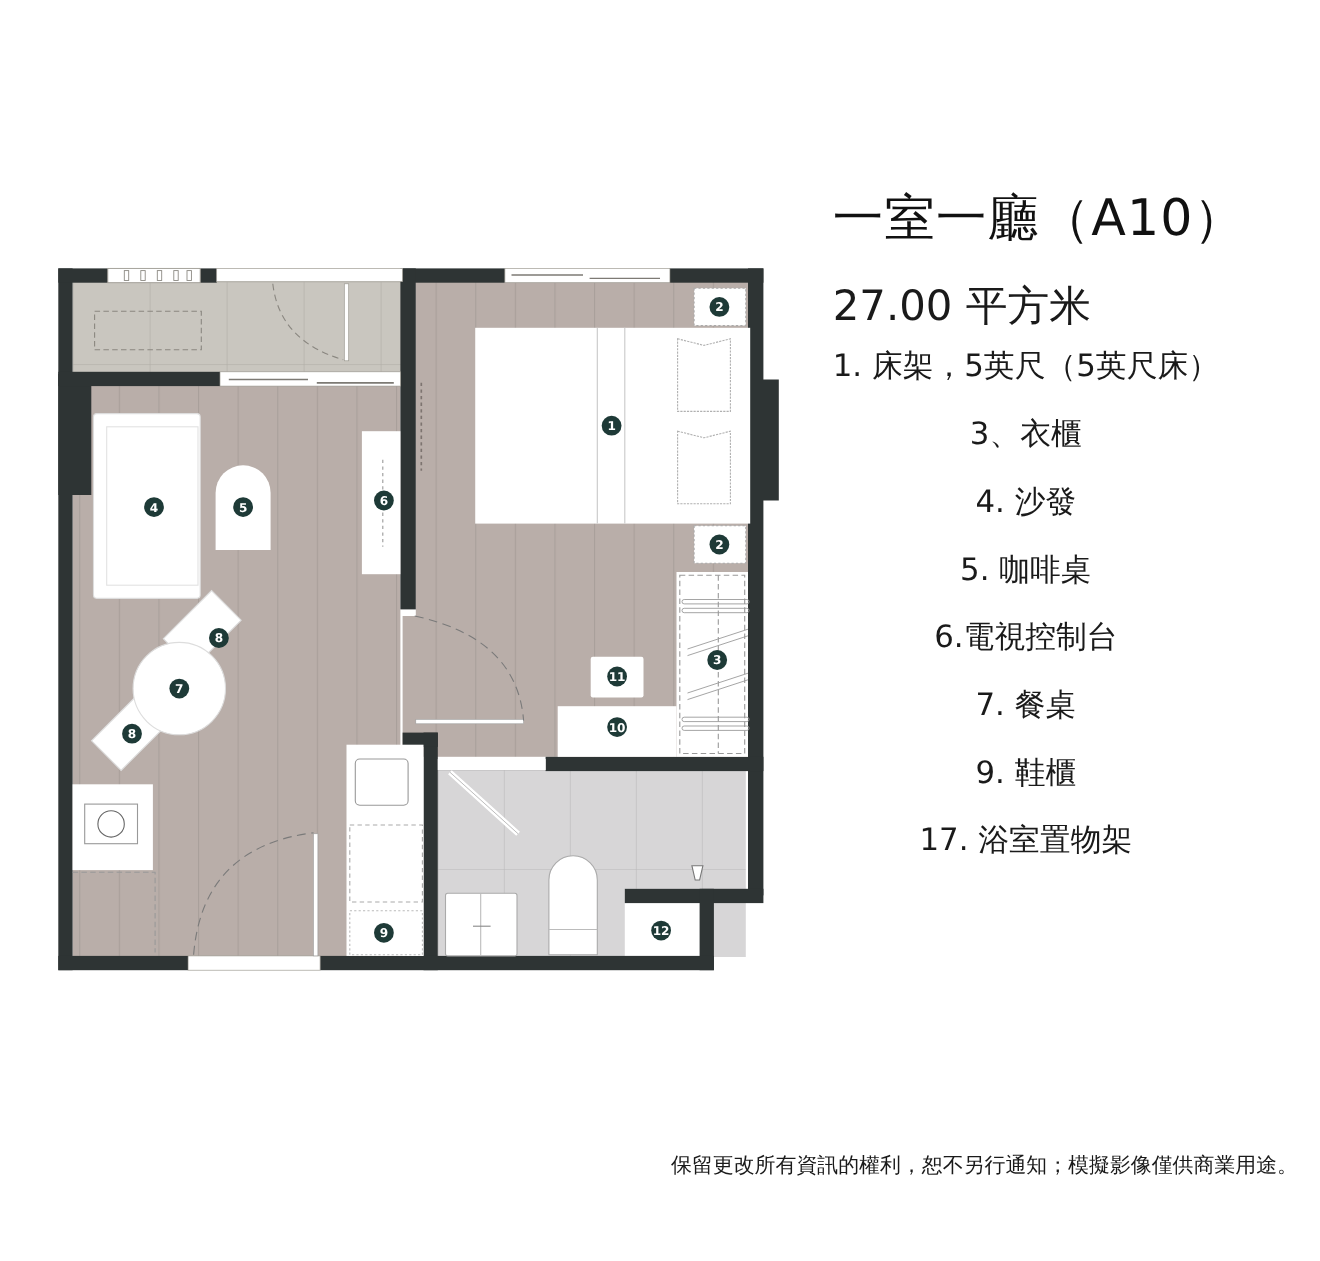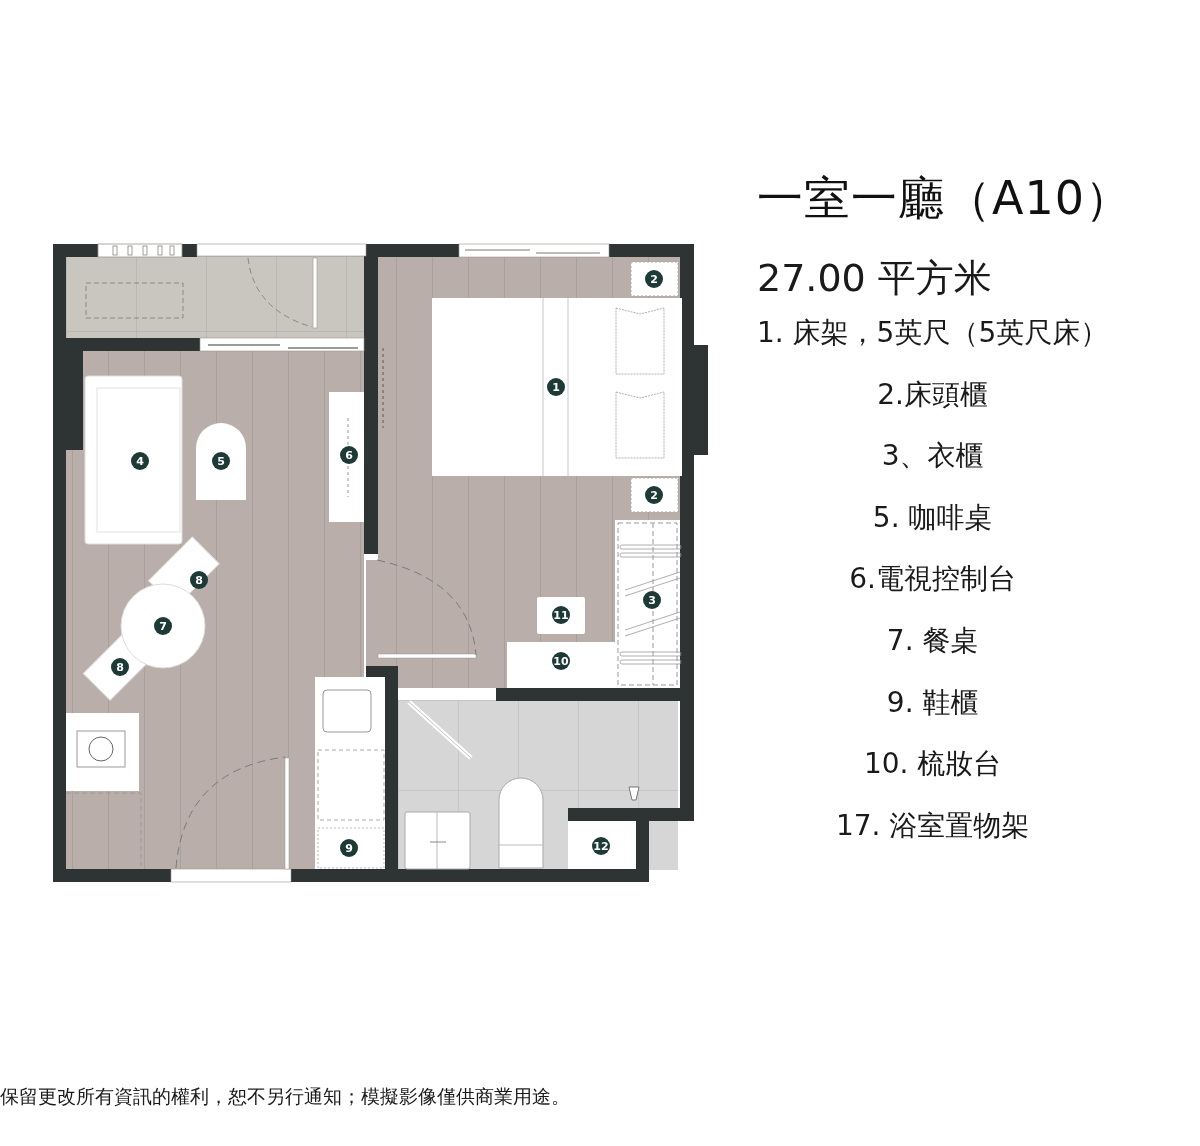--- a/index.html
+++ b/index.html
@@ -4,21 +4,21 @@
 <style>
   html, body { margin:0; padding:0; background:#ffffff; }
   body { width:1200px; height:1146px; position:relative; overflow:hidden;
          font-family:"DejaVu Sans", "Liberation Sans", sans-serif; color:#1b1b1b; }
   #plan { position:absolute; left:0; top:0; width:1200px; height:1146px; }
   .badge-text { font-family:"DejaVu Sans", sans-serif; font-size:11px; fill:#ffffff; font-weight:bold; }
   .title { position:absolute; left:757px; top:168px; font-size:46px; letter-spacing:1px; white-space:nowrap; color:#111; }
   .area { position:absolute; left:757px; top:253px; font-size:38px; white-space:nowrap; color:#1a1a1a; }
   .items { position:absolute; left:757px; top:314px; margin:0; padding:0; list-style:none;text-align:center; }
   .items li { font-size:28px; height:61.6px; line-height:38px; white-space:nowrap; color:#1a1a1a; }
-  .footer { position:absolute; left:0; width:1180px; top:1084px; text-align:left; font-size:19px; color:#1a1a1a; white-space:nowrap; }
+  .footer { position:absolute; left:0; width:1180px; top:1046px; text-align:right; font-size:19px; color:#1a1a1a; white-space:nowrap; }
 </style>
 </head>
 <body>
 
 <svg id="plan" viewBox="0 0 1200 1146" xmlns="http://www.w3.org/2000/svg">
   <defs>
     <pattern id="wood" width="36" height="10" patternUnits="userSpaceOnUse">
       <rect width="36" height="10" fill="#b9aea9"></rect>
       <line x1="0.5" y1="0" x2="0.5" y2="10" stroke="#a9a09b" stroke-width="1"></line>
     </pattern>
@@ -232,23 +232,22 @@
     <circle cx="601" cy="846" r="9" fill="#1e3a37"></circle>
     <text class="badge-text" x="601" y="850" text-anchor="middle">12</text>
   </g>
 </svg>
 
 <div class="title">一室一廳（A10）</div>
 <div class="area">27.00 平方米</div>
 
 <ul class="items">
   <li>1. 床架，5英尺（5英尺床）</li>
-  <li>2.床頭櫃</li>
   <li>3、衣櫃</li>
+  <li>4. 沙發</li>
   <li>5. 咖啡桌</li>
   <li>6.電視控制台</li>
   <li>7. 餐桌</li>
   <li>9. 鞋櫃</li>
-  <li>10. 梳妝台</li>
   <li>17. 浴室置物架</li>
 </ul>
 
 <div class="footer">保留更改所有資訊的權利，恕不另行通知；模擬影像僅供商業用途。</div>
 
 </body></html>

